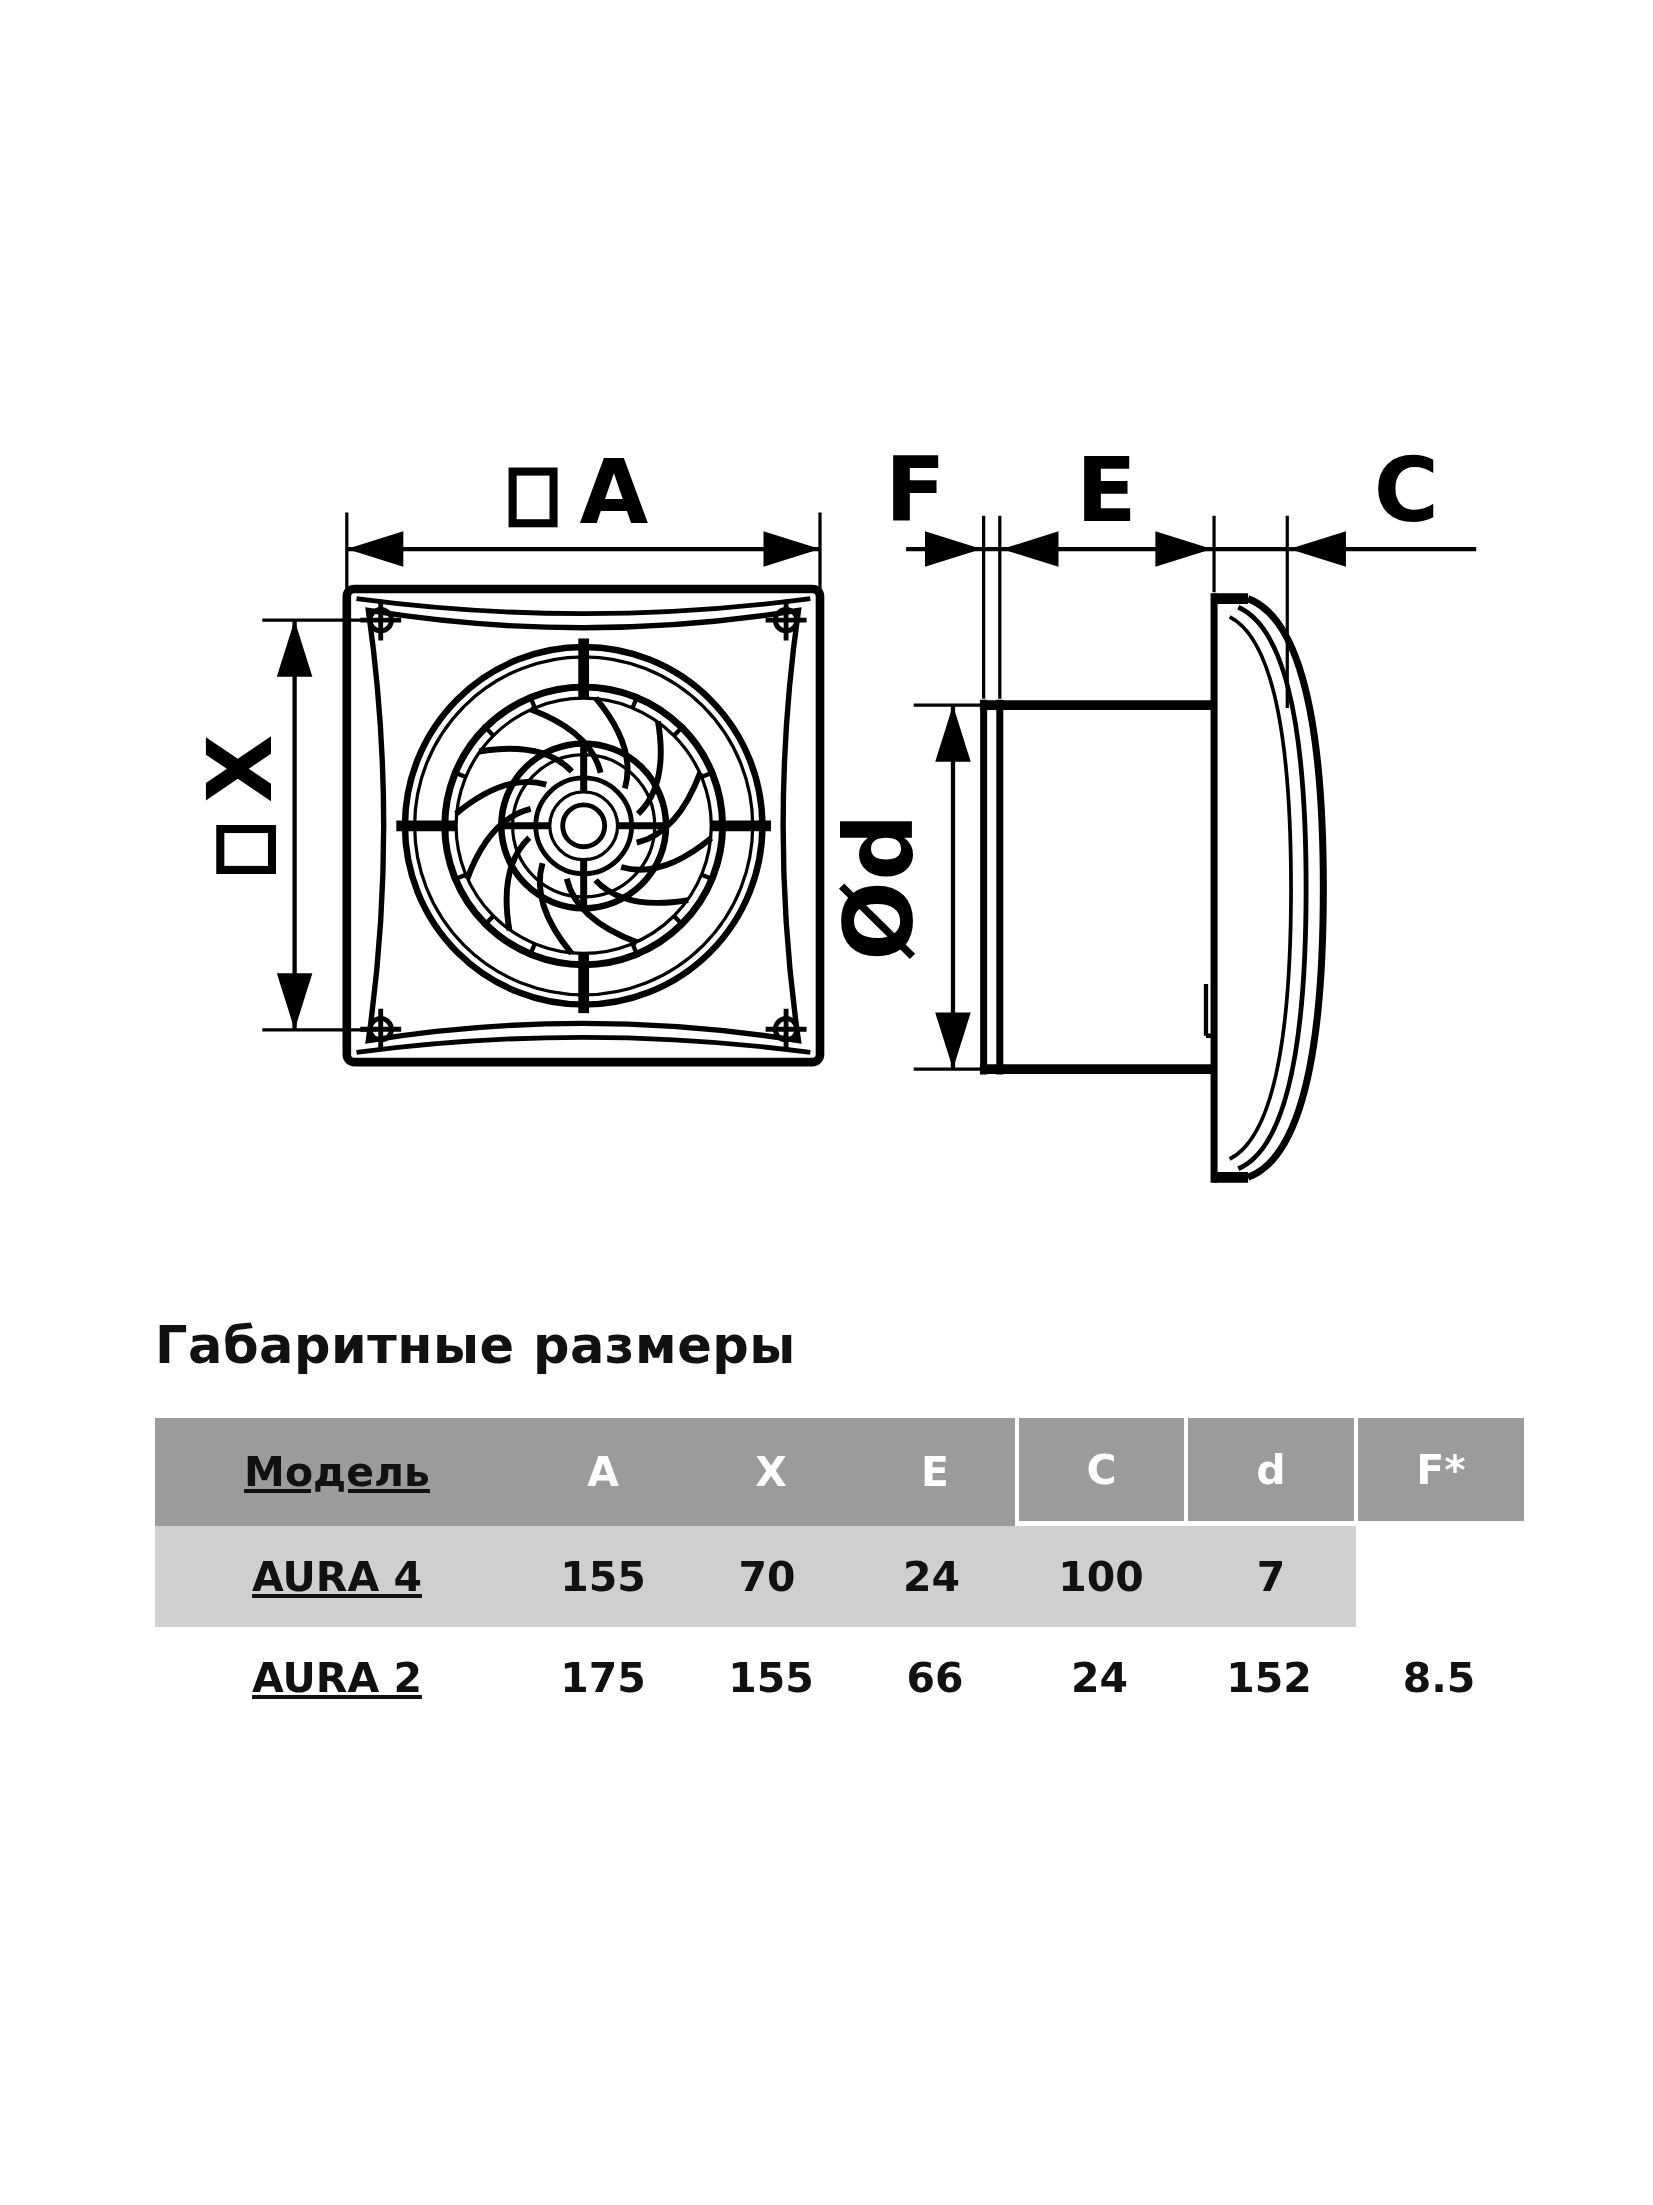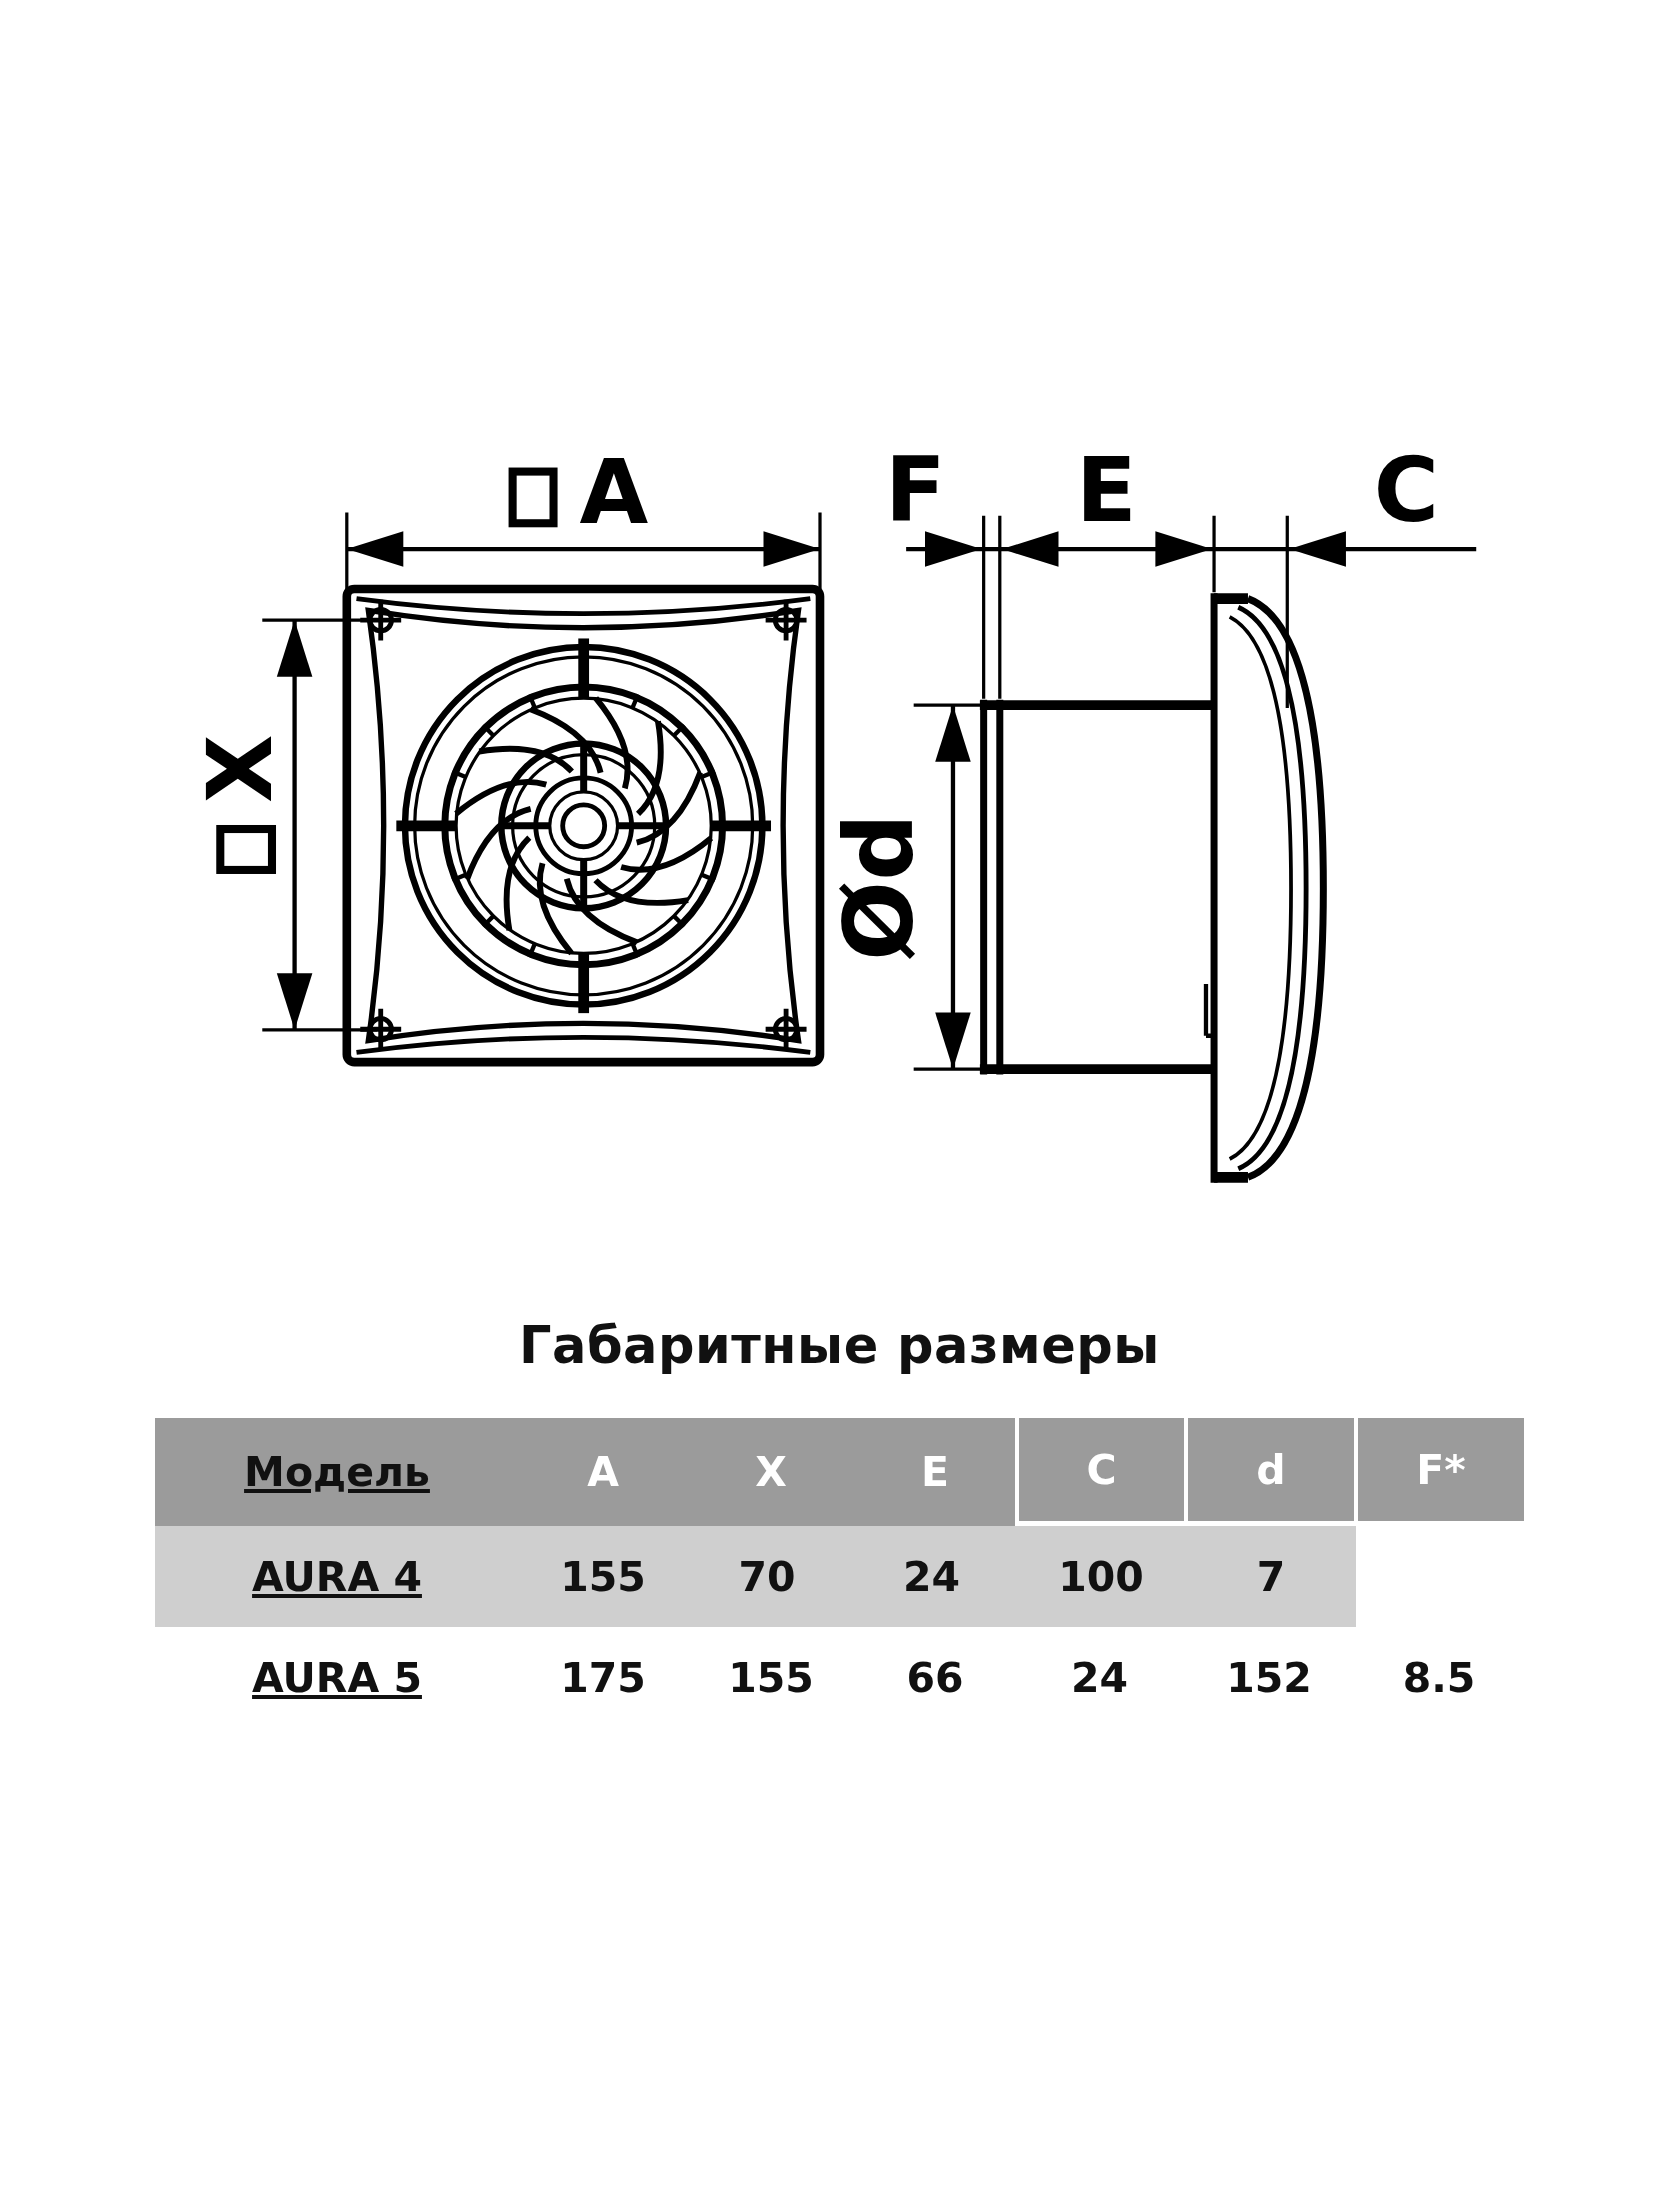--- a/index.html
+++ b/index.html
@@ -1,19 +1,19 @@
 <!DOCTYPE html>
 <html style="font-size:8.6px"><head>
 <meta charset="utf-8">
 <style>
   html,body{margin:0;padding:0;background:#fff;}
   #page{position:relative;width:1654px;height:2205px;background:#fff;overflow:hidden;
         font-family:"DejaVu Sans","Liberation Sans",sans-serif;}
   #techsvg{position:absolute;left:0;top:0;width:1654px;height:2205px;}
-  .title{position:absolute;left:155px;top:1316px;width:1369px;text-align:center;
+  .title{position:absolute;left:155px;top:1316px;width:1369px;text-align:left;
          font-size:51px;font-weight:700;color:#111;letter-spacing:0.5px;}
   .tbl{position:absolute;left:155px;top:1418px;width:1369px;}
   .trow{display:flex;width:1369px;}
   .cell{display:flex;align-items:center;justify-content:center;box-sizing:border-box;
         font-size:41px;font-weight:700;color:#111;}
   .c-model{width:364px;text-decoration:underline;}
   .c-a{width:168px;}.c-x{width:168px;}.c-e{width:160px;}
   .c-c{width:169px;}.c-d{width:170px;}.c-f{width:170px;}
   .hdr{height:108px;}
   .hdr .cell{background:#9b9b9b;height:108px;}
@@ -199,21 +199,21 @@
     <div class="trow r r1">
       <div class="cell c-model">AURA 4</div>
       <div class="cell c-a">155</div>
       <div class="cell c-e">70</div>
       <div class="cell c-c">24</div>
       <div class="cell c-d">100</div>
       <div class="cell c-f">7</div>
     </div>
 
     <div class="trow r r2">
-      <div class="cell c-model">AURA 5</div>
+      <div class="cell c-model">AURA 2</div>
       <div class="cell c-a">175</div>
       <div class="cell c-x">155</div>
       <div class="cell c-e">66</div>
       <div class="cell c-c">24</div>
       <div class="cell c-d">152</div>
       <div class="cell c-f">8.5</div>
     </div>
 
 
   </div>

